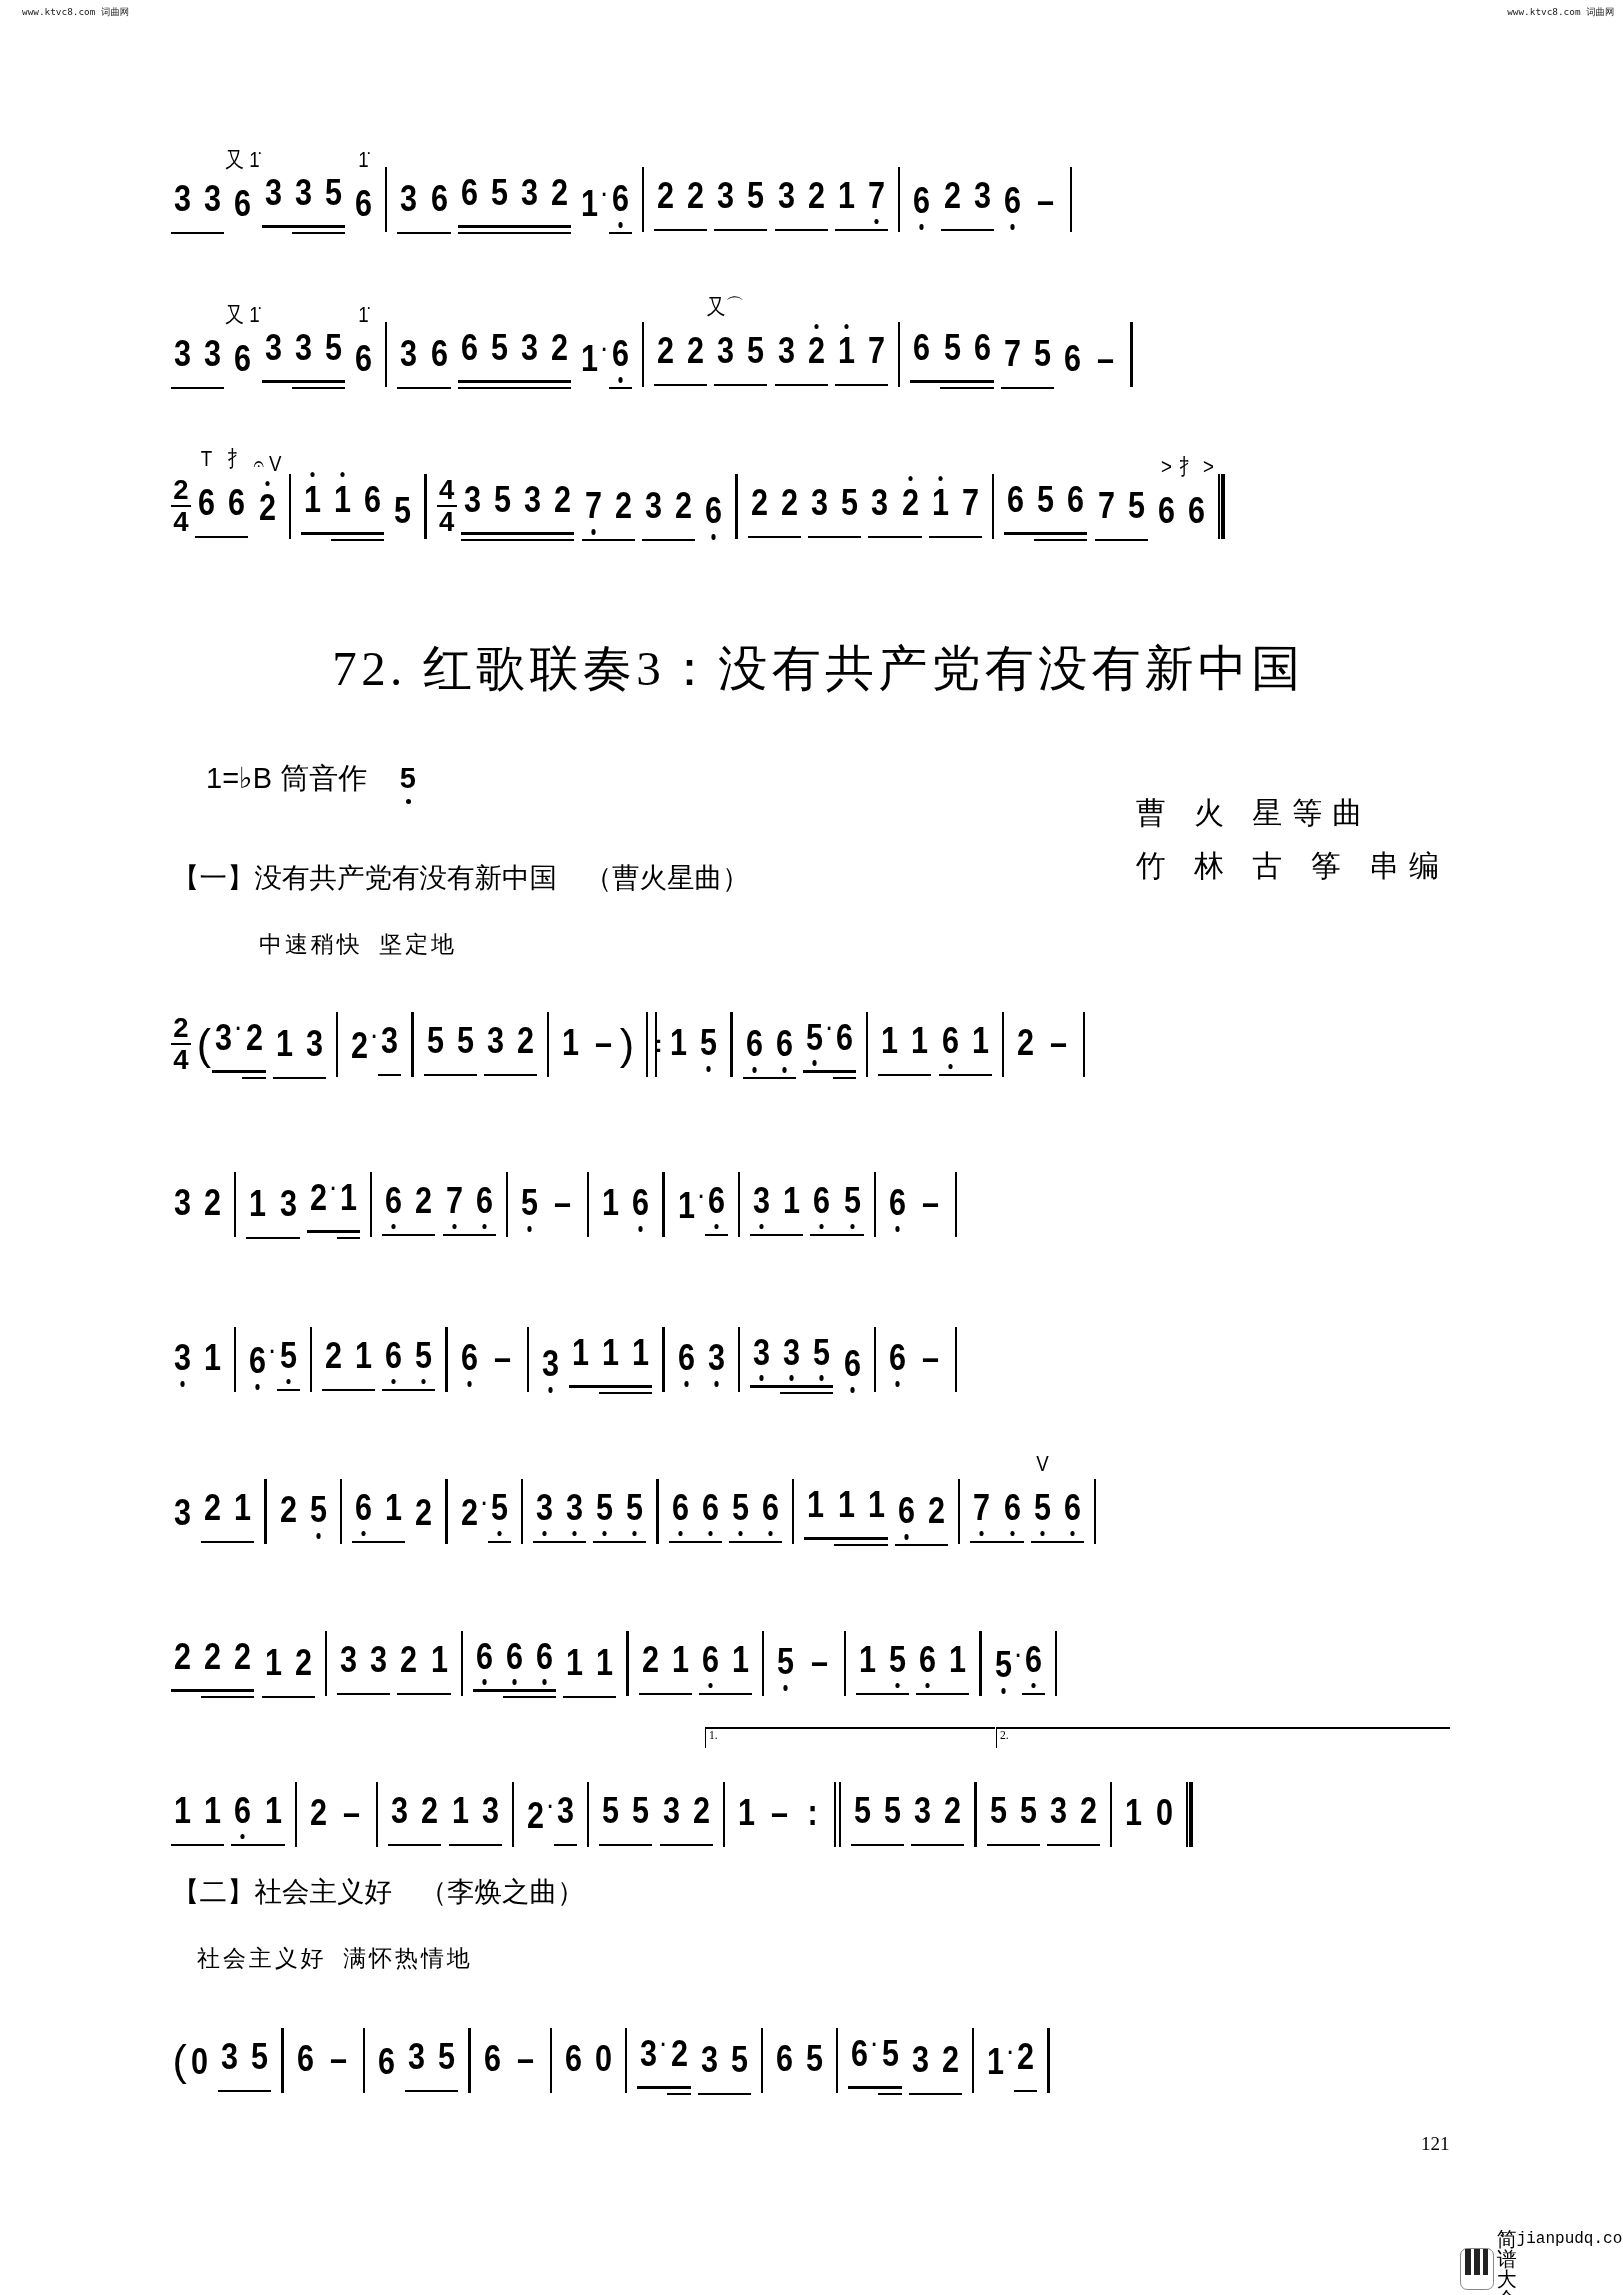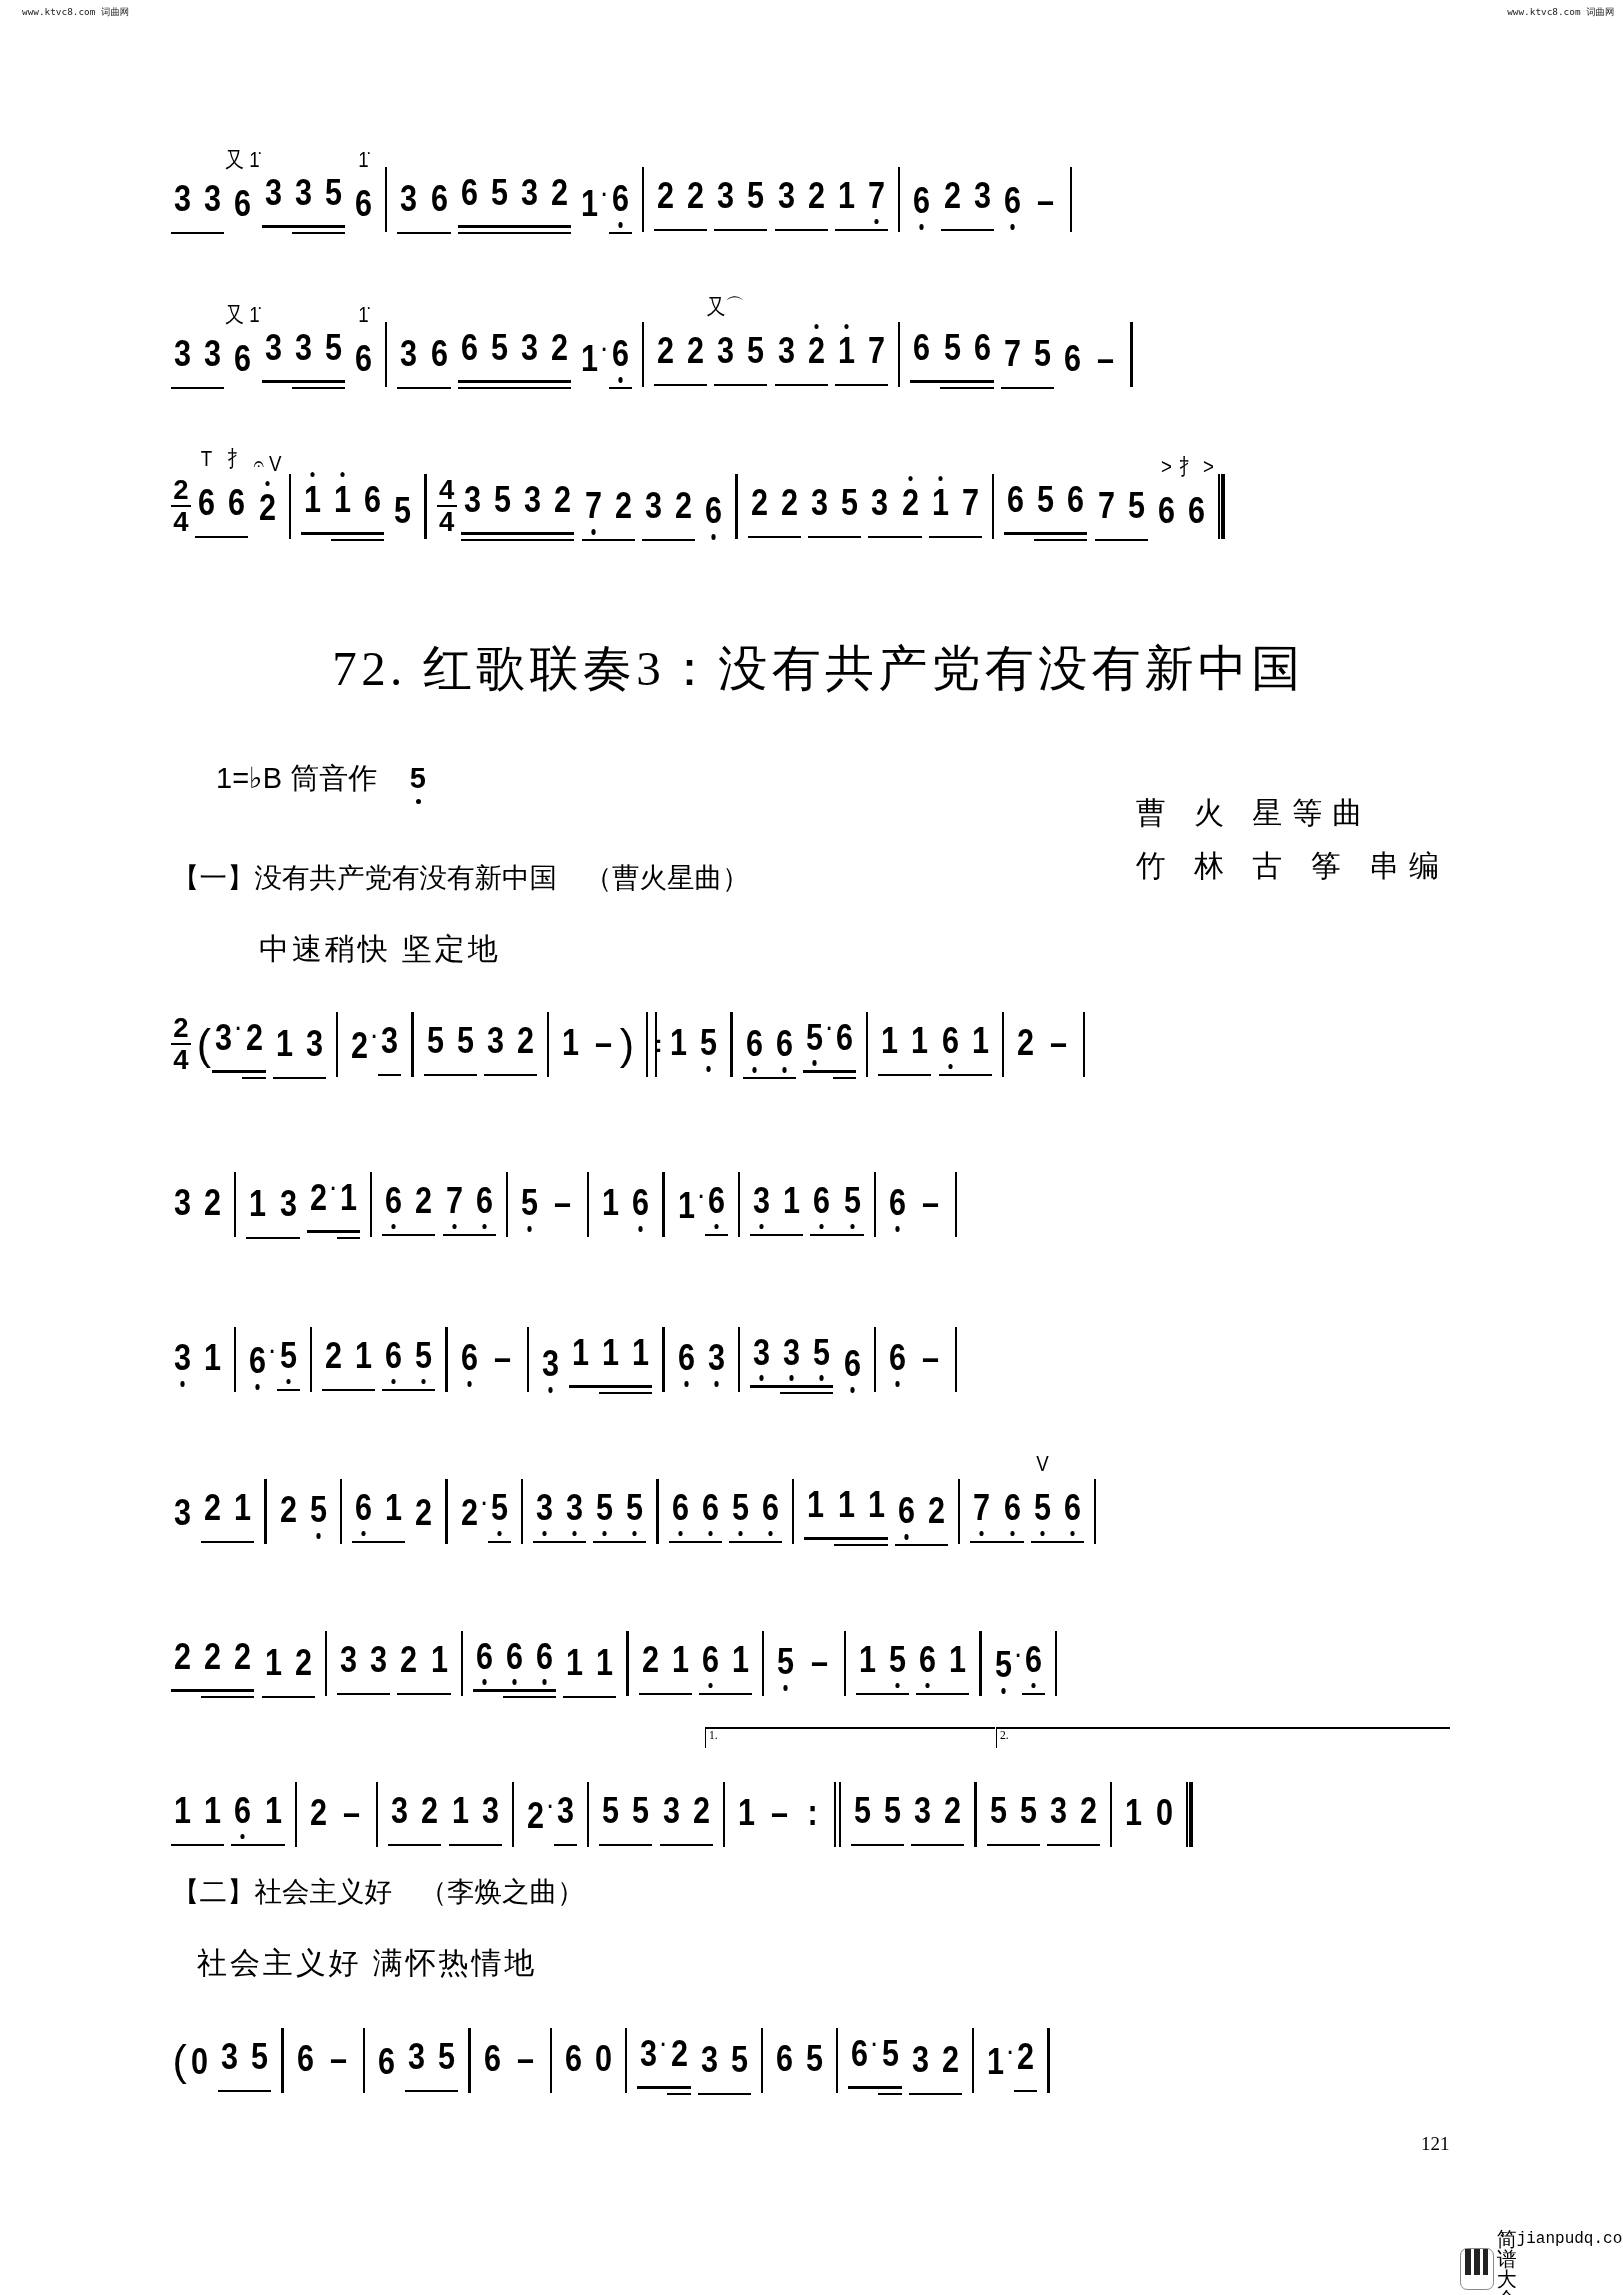--- a/index.html
+++ b/index.html
@@ -32,27 +32,27 @@
   .ul { height:2.2px; background:#000; margin-top:2.9px; }
   .ul2 { height:2.2px; background:#000; margin-top:4.3px; }
   .extra { position:absolute; top:-35px; left:50%; transform:translateX(-50%); font-size:22px; font-weight:normal; white-space:nowrap; }
 
   .timesig { display:flex; flex-direction:column; align-items:center; font-weight:bold; font-size:27.5px; line-height:27.5px; margin-right:4.3px; }
   .timesig .line { width:20px; height:2.2px; background:#000; margin:1.4px 0; }
   .paren { font-size:43px; font-weight:normal; margin:0 1.4px; }
 
   .title { position:absolute; top:636px; left:0; width:1623px; text-align:center; font-size:49px; letter-spacing:4.3px;
            font-family:Liberation Serif, serif;margin-left:7px; }
-  .key { position:absolute; top:759px; left:216px; font-size:29px; }
+  .key { position:absolute; top:759px; left:206px; font-size:29px; }
   .key .five { font-weight:bold; margin-left:24.6px; position:relative; display:inline-block; }
   .key .five::after { content:""; position:absolute; left:50%; bottom:-8.7px; width:5px; height:5px; margin-left:-2.2px; border-radius:50%; background:#000; }
   .credits { position:absolute; top:779px; right:174px; font-size:30px; line-height:38px; text-align:left; }
   .credits div { letter-spacing:10px;margin-top:15px; }
   .section { position:absolute; font-size:27.5px; font-family:"DejaVu Sans", sans-serif; }
-  .tempo { position:absolute; font-size:30px; font-family:Liberation Sans, sans-serif; letter-spacing:2.9px; }
+  .tempo { position:absolute; font-size:23px; font-family:Liberation Mono, monospace; letter-spacing:2.9px; }
   .volta { position:absolute; top:1727px; height:19px; border-top:2.2px solid #000; border-left:1.4px solid #000; font-size:11.6px; font-family:"Liberation Serif", serif; padding-left:2.9px; }
   .pageno { position:absolute; top:2133px; left:1421px; font-size:19px; font-family:"Liberation Serif", serif; }
   .logo { position:absolute; left:1460px; top:2246px; width:159px; height:45px; display:flex; align-items:center; gap:2.9px; }
   .logo .keys { width:42px; height:42px; border:1.4px solid #888; border-radius:7.2px; display:flex; gap:2.9px; padding:0 4.3px; box-sizing:border-box; }
   .logo .keys span { width:5.8px; height:26px; background:#222; }
   .logo .txt { display:flex; flex-direction:row; line-height:20px; }
   .logo .zh { font-size:20px; font-family:"DejaVu Sans", sans-serif; }
   .logo .en { font-size:16px; font-family:Liberation Mono, monospace; }
 </style>
 </head>

